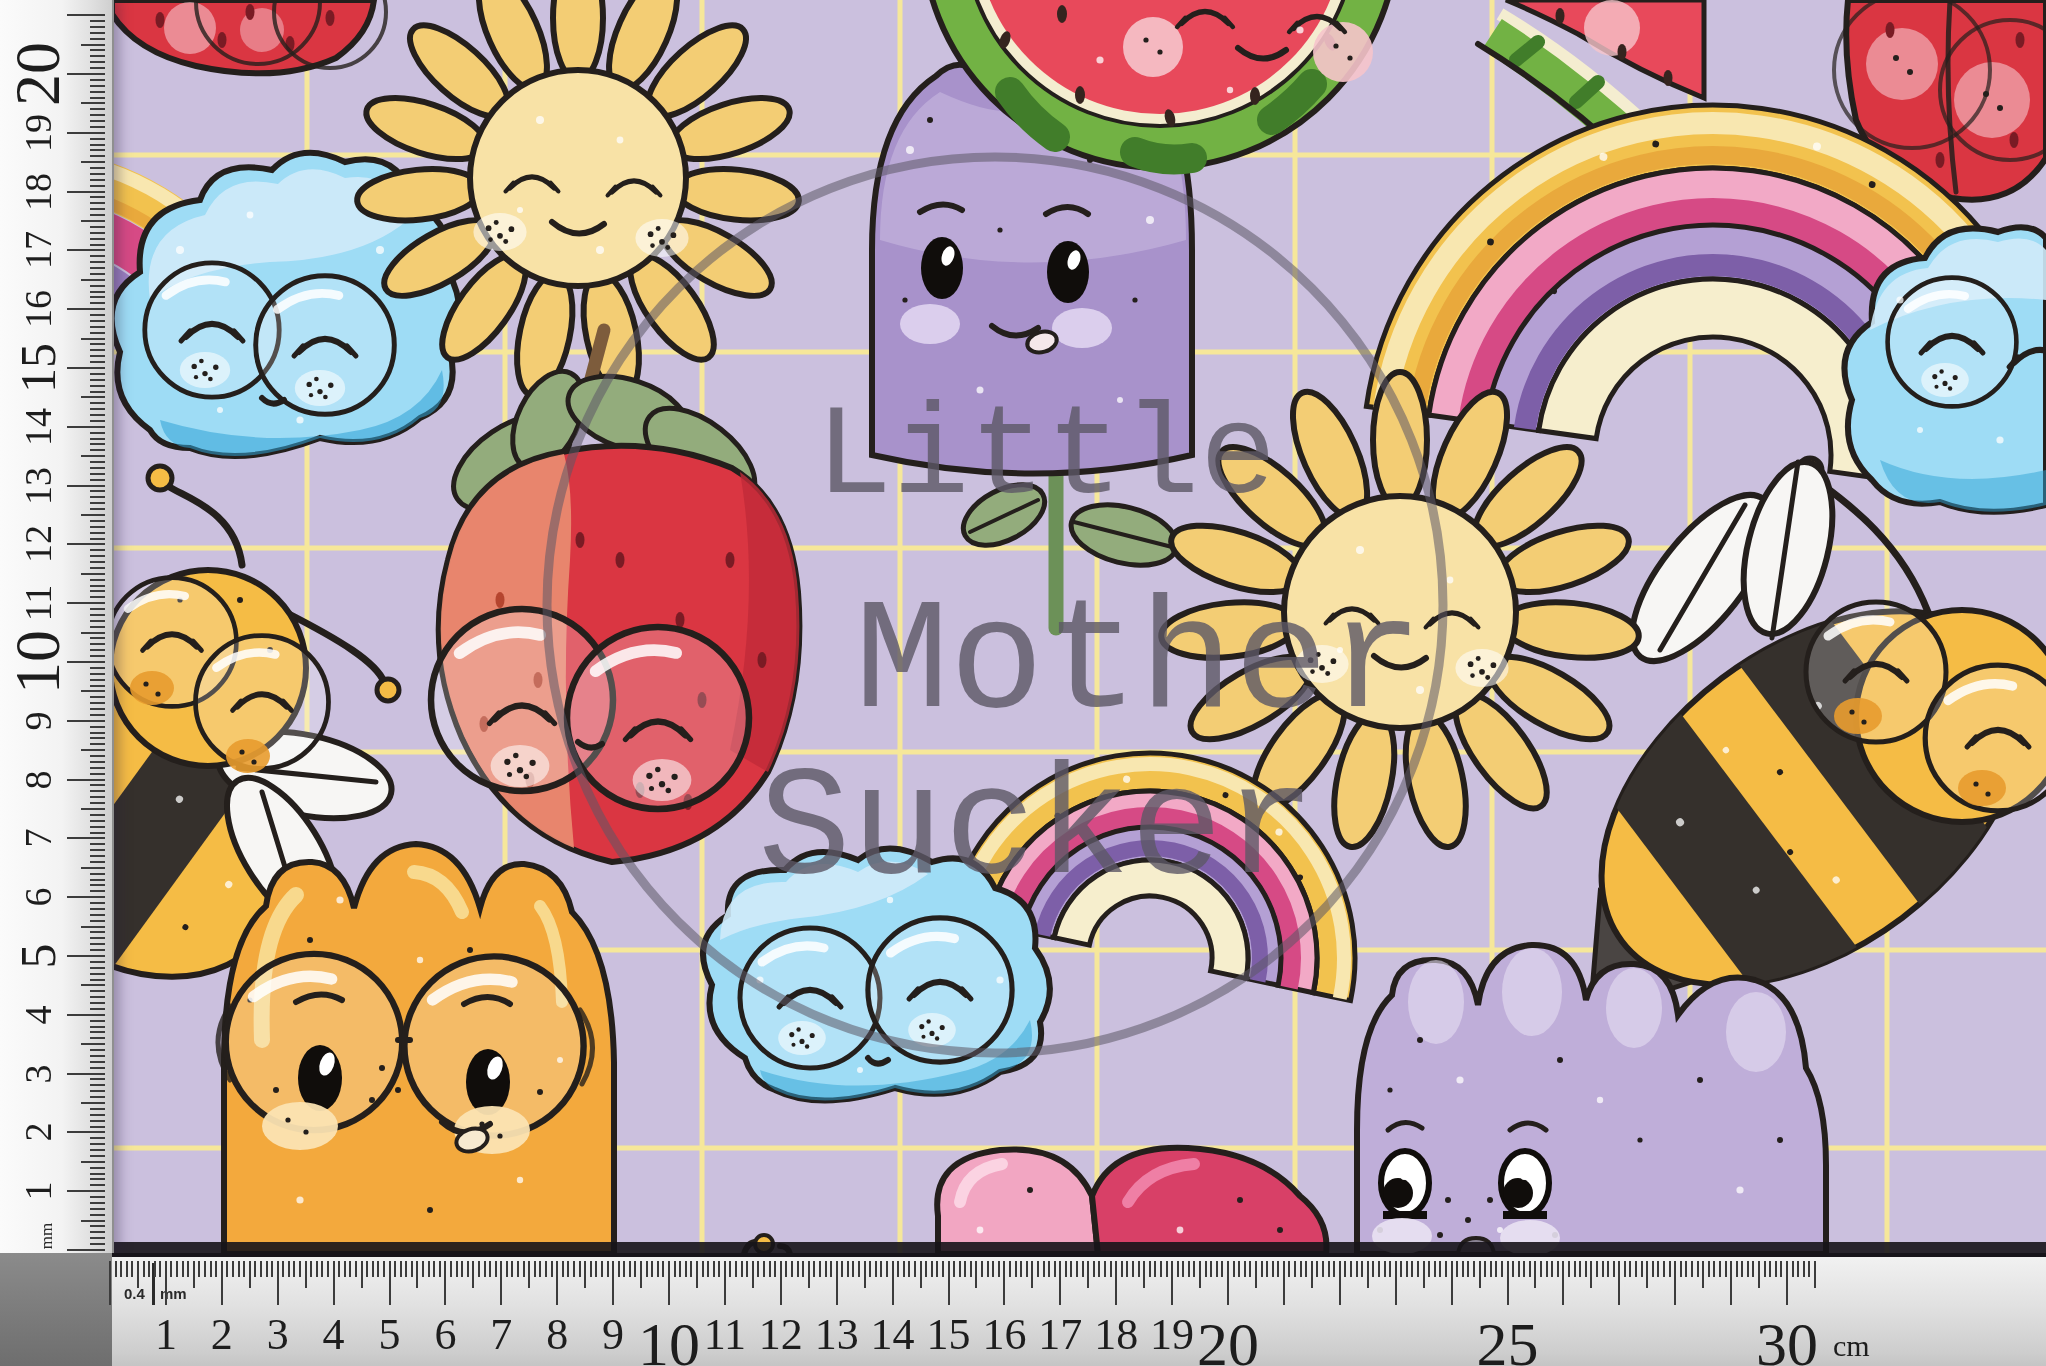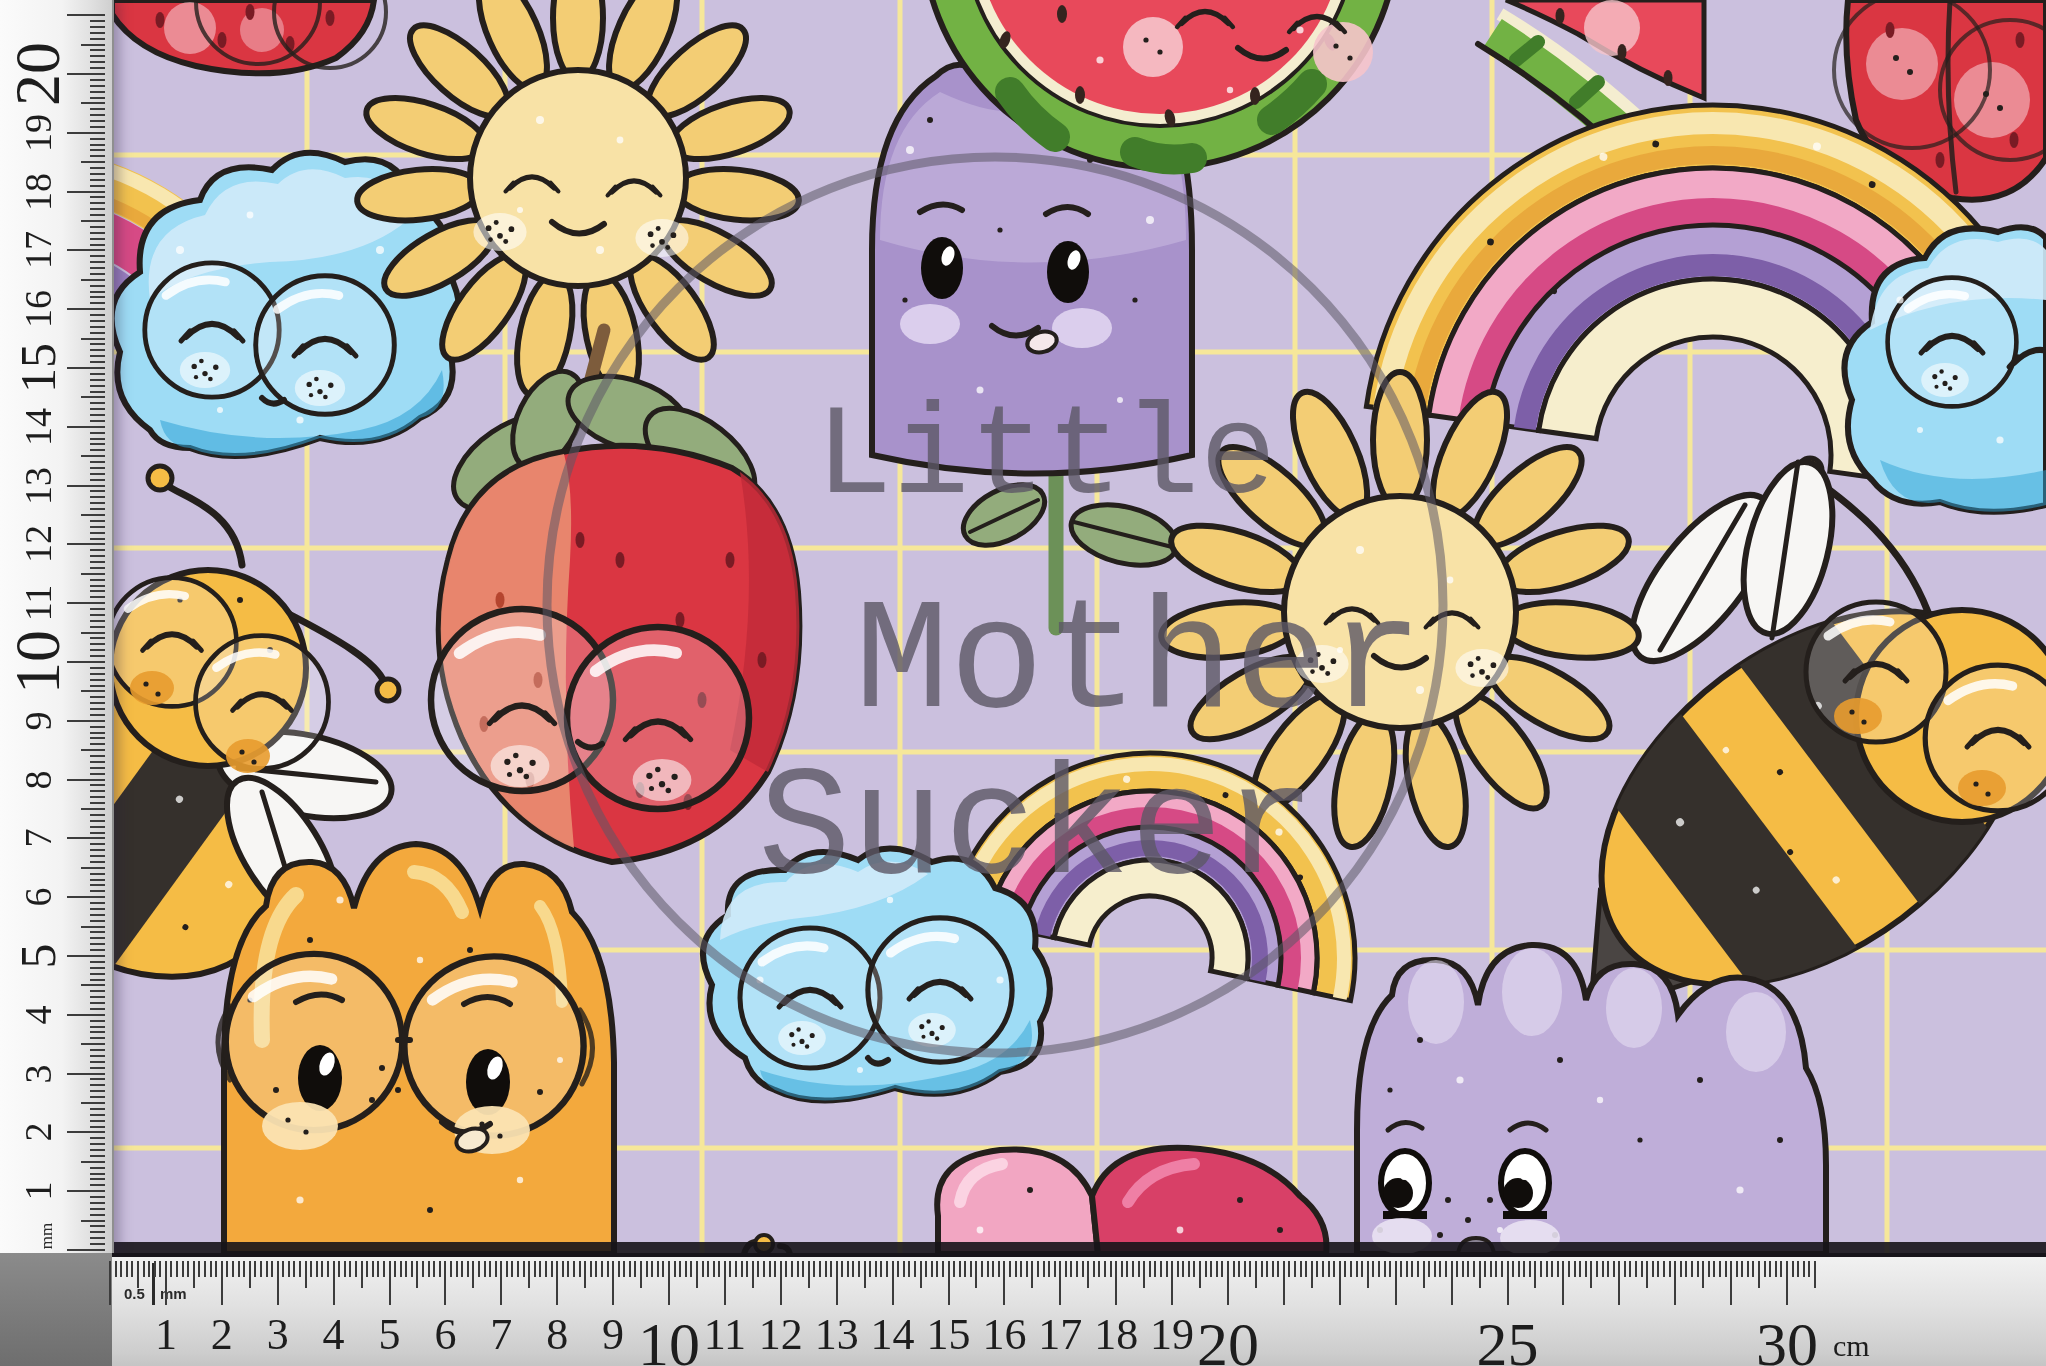--- a/index.html
+++ b/index.html
@@ -854,21 +854,21 @@
       <div class="vnum" style="top: 426.8px;">14</div>
       <div class="vnum lg" style="top: 368px;">15</div>
       <div class="vnum" style="top: 309.2px;">16</div>
       <div class="vnum" style="top: 250.4px;">17</div>
       <div class="vnum" style="top: 191.6px;">18</div>
       <div class="vnum" style="top: 132.8px;">19</div>
       <div class="vnum xl" style="top: 74px;">20</div>
     </div>
 <div class="corner"></div>
 <div class="ruler-h">
-  <span class="hsmall" style="left:12px;top:28px">0.5</span>
+  <span class="hsmall" style="left:12px;top:28px">0.4</span>
   <span class="hdiv"></span>
   <span class="hsmall" style="left:48px;top:28px">mm</span>
   <span class="hunit" style="left:1721px">cm</span>
 <div class="htick l" style="left: -3px;"></div>
       <div class="htick s" style="left: 2.59px;"></div>
       <div class="htick s" style="left: 8.18px;"></div>
       <div class="htick s" style="left: 13.77px;"></div>
       <div class="htick s" style="left: 19.36px;"></div>
       <div class="htick m" style="left: 24.95px;"></div>
       <div class="htick s" style="left: 30.54px;"></div>

